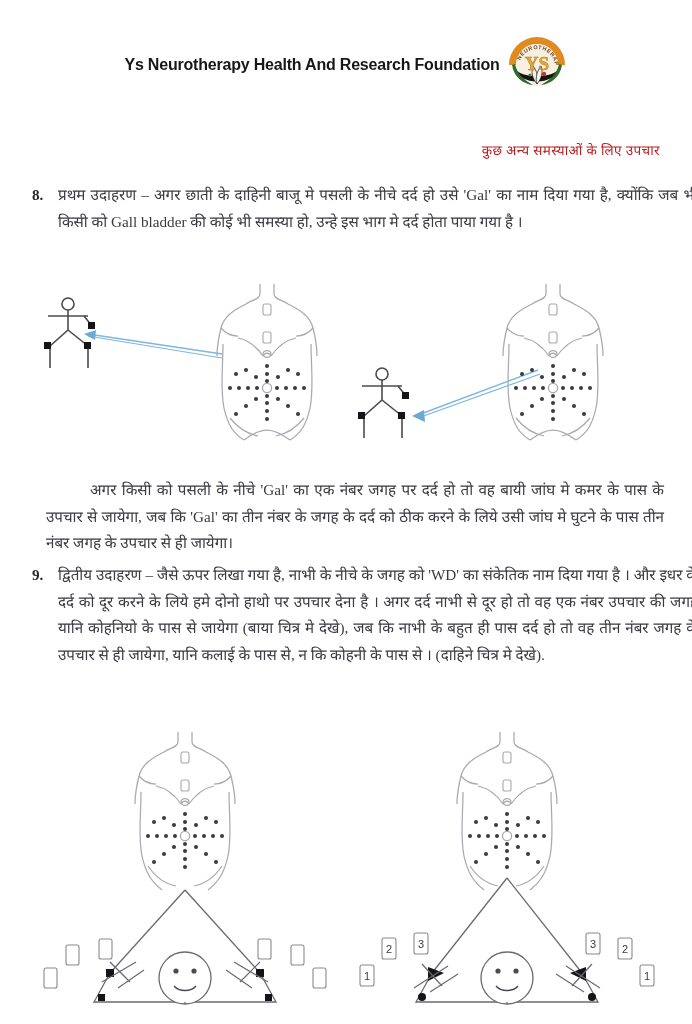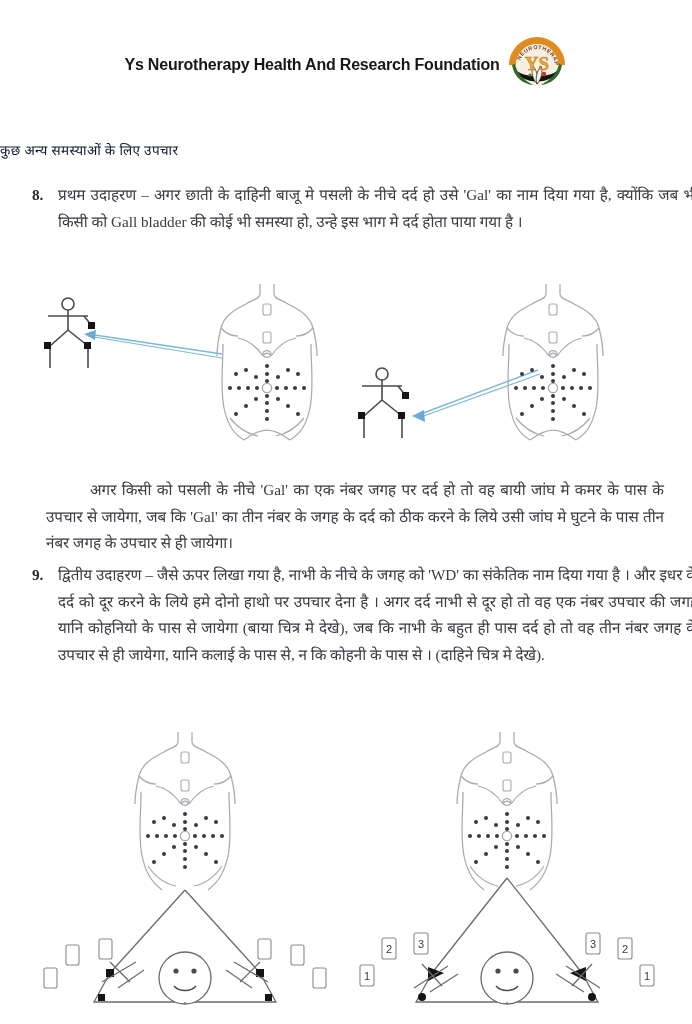--- a/index.html
+++ b/index.html
@@ -47,23 +47,23 @@
     position: relative;
     flex: 0 0 auto;
   }
   .logo svg { display: block; }
 
   
   .section-heading {
     position: absolute;
     left: 0; top: 141px;
     width: 660px;
-    text-align: left;
+    text-align: right;
     font-size: 13.5px;
-    color: #0f172a;
+    color: #b91c1c;
     letter-spacing: 0.4px;
   }
 
   
   .para {
     position: absolute;
     color: #3a3a40;
     font-size: 15.2px;
     line-height: 26.5px;
     text-align: justify;

